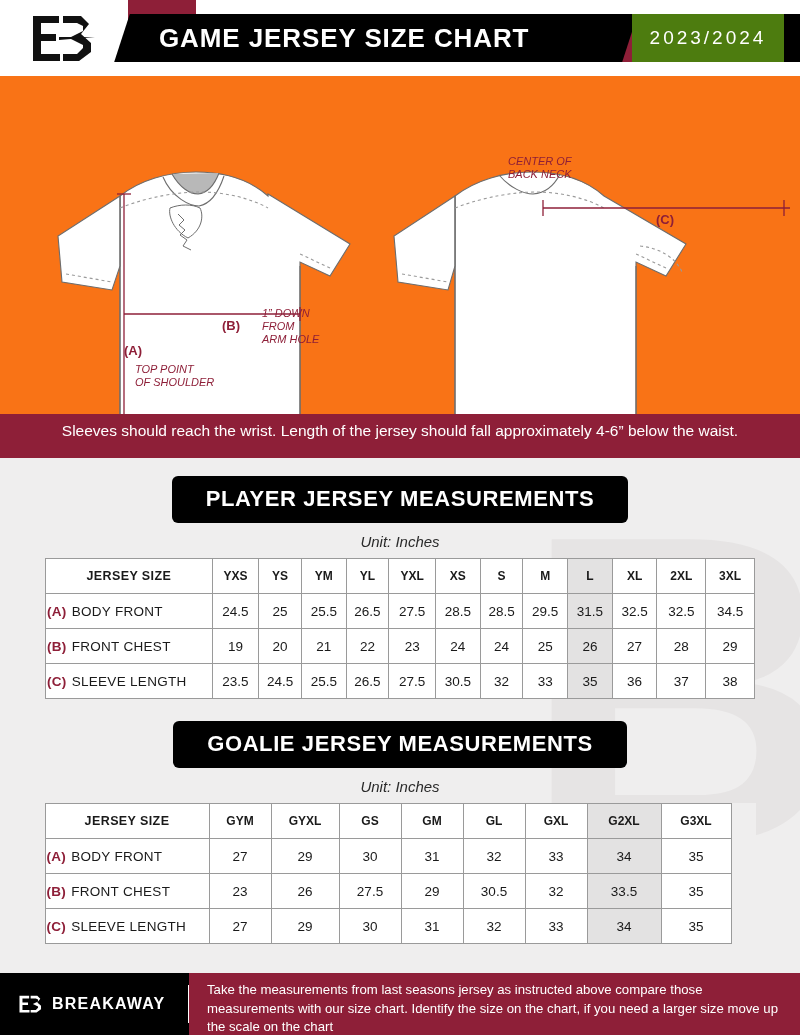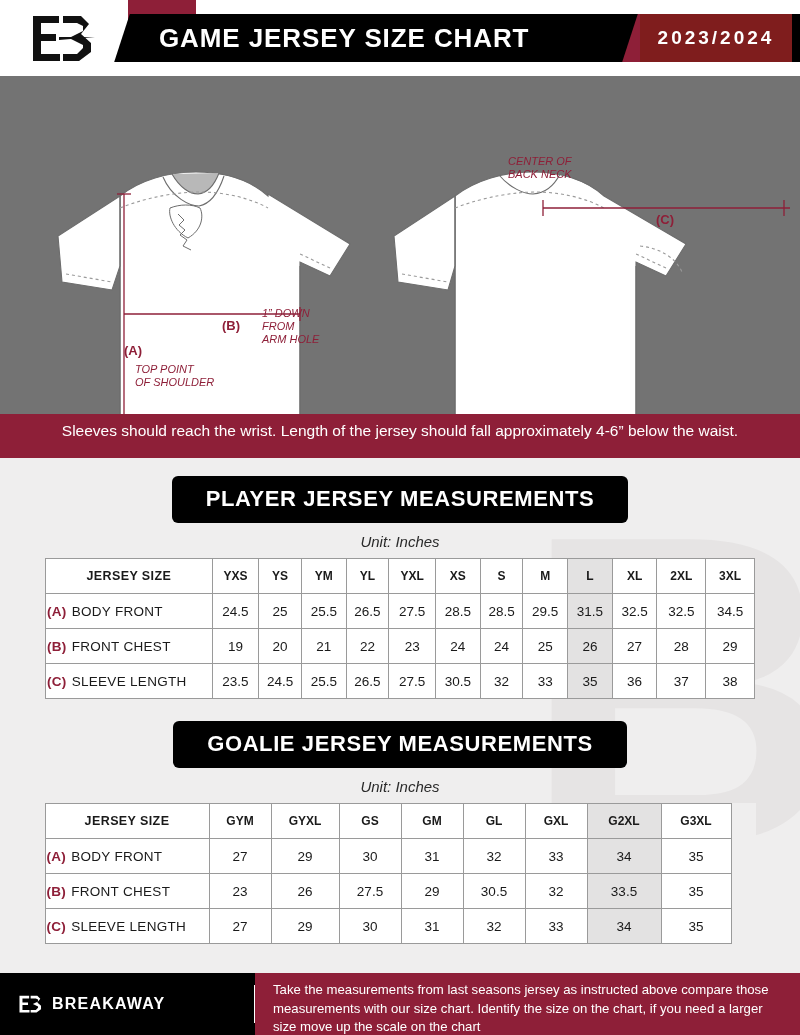--- a/index.html
+++ b/index.html
@@ -75,43 +75,43 @@
   .doc-title {
     color: #ffffff;
     font-size: 26px;
     font-weight: bold;
     letter-spacing: 0.9px;
     margin-left: 28px;
     font-family: "Liberation Sans", sans-serif;
   }
   .season-box {
     position: absolute;
-    right: 8px; top: 14px;
+    right: 16px; top: 14px;
     width: 152px; height: 48px;
-    background: #7f1d1d;
+    background: #4d7c0f;
     color: #ffffff;
     display: flex;
     align-items: center;
     justify-content: center;
     font-size: 19px;
-    font-weight: bold;
+    font-weight: normal;
     letter-spacing: 3px;
   }
   .season-skew {
     position: absolute;
     right: 146px; top: 14px;
     width: 24px; height: 48px;
     background: #8e1f38;
     transform: skewX(-18deg);
   }
   
   .diagram-section {
     position: relative;
     height: 338px;
-    background: #737373;
+    background: #f97316;
     z-index: 2;
   }
   .diagram-svg {
     display: block;
   }
   
   .note-bar {
     position: relative;
     background: #8e1f38;
     color: #ffffff;
@@ -193,21 +193,21 @@
   .footer {
     position: absolute;
     left: 0; bottom: 0;
     width: 800px;
     height: 62px;
     background: #000000;
     display: flex;
     z-index: 3;
   }
   .footer-brand {
-    width: 254px;
+    width: 188px;
     display: flex;
     align-items: center;
     gap: 8px;
     padding-left: 18px;
     box-sizing: border-box;
   }
   .footer-logo {
     width: 26px; height: 30px;
     position: relative;
   }

